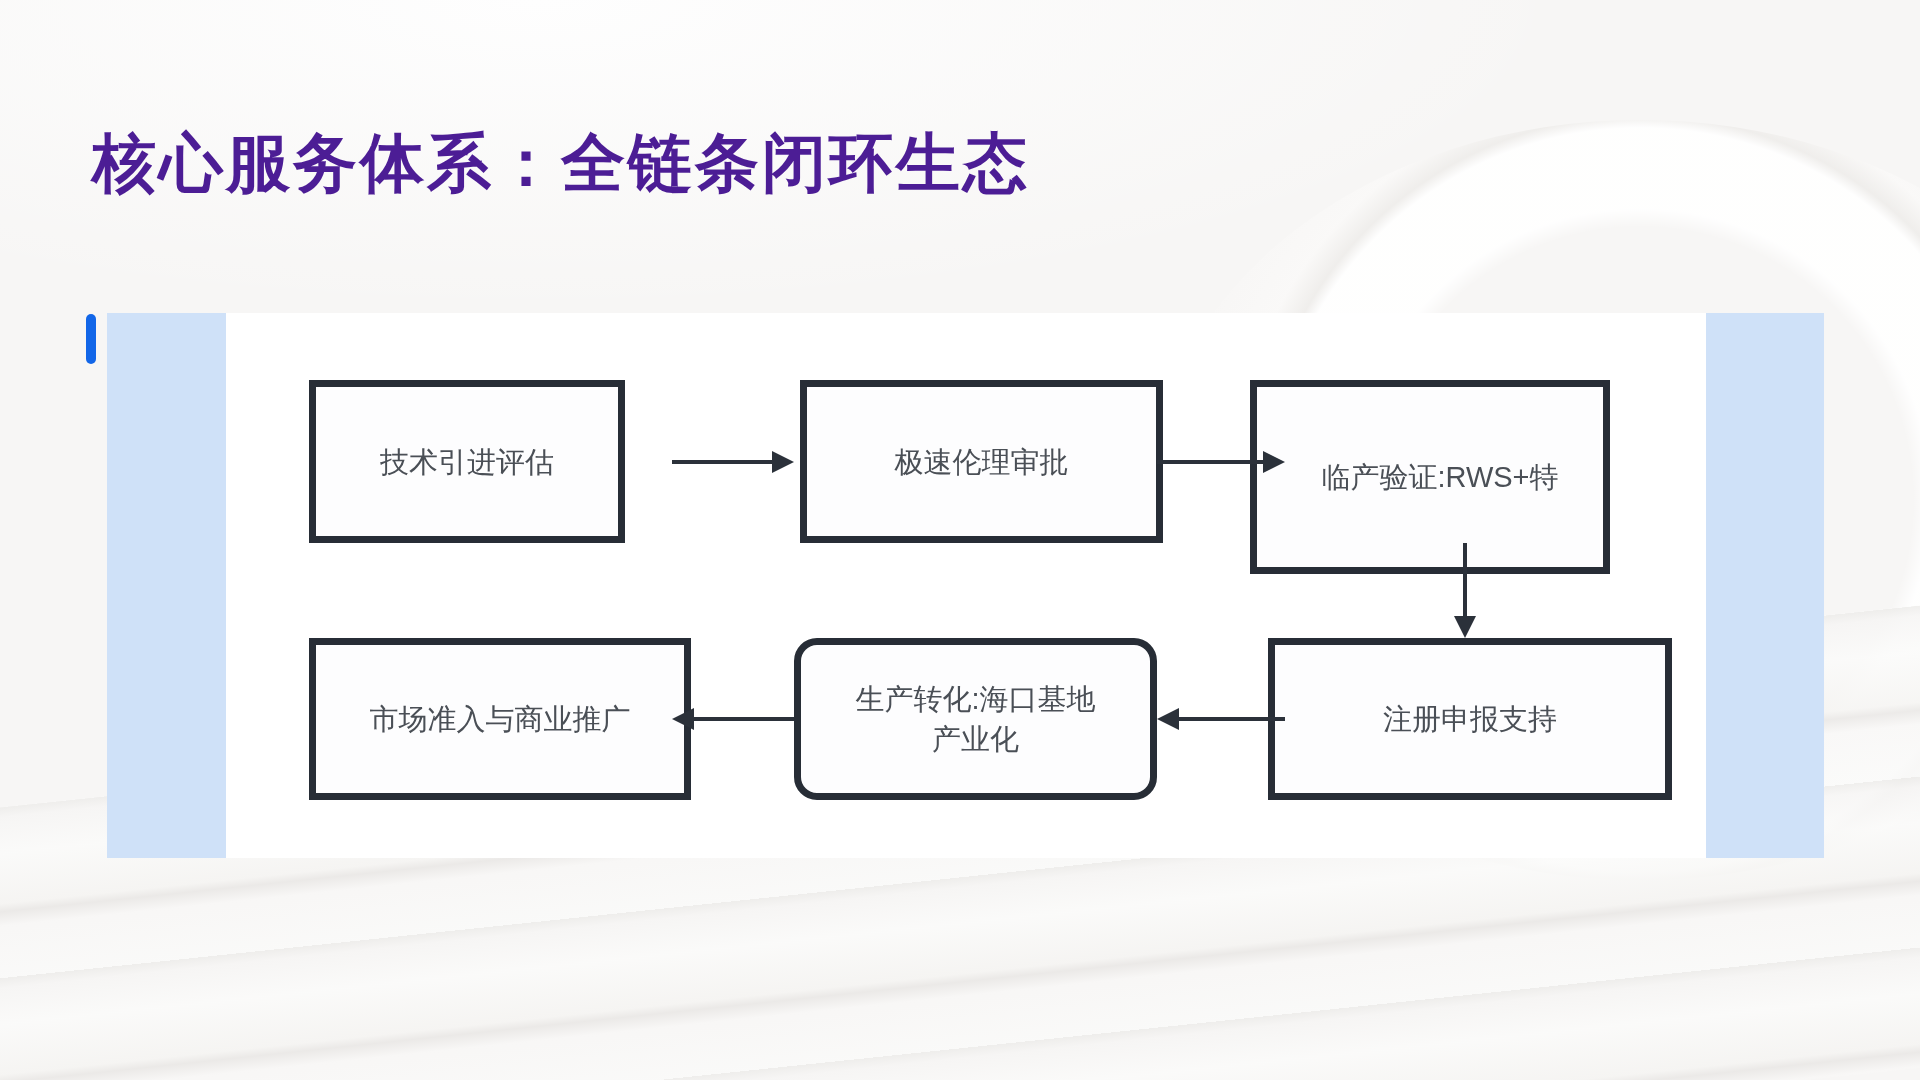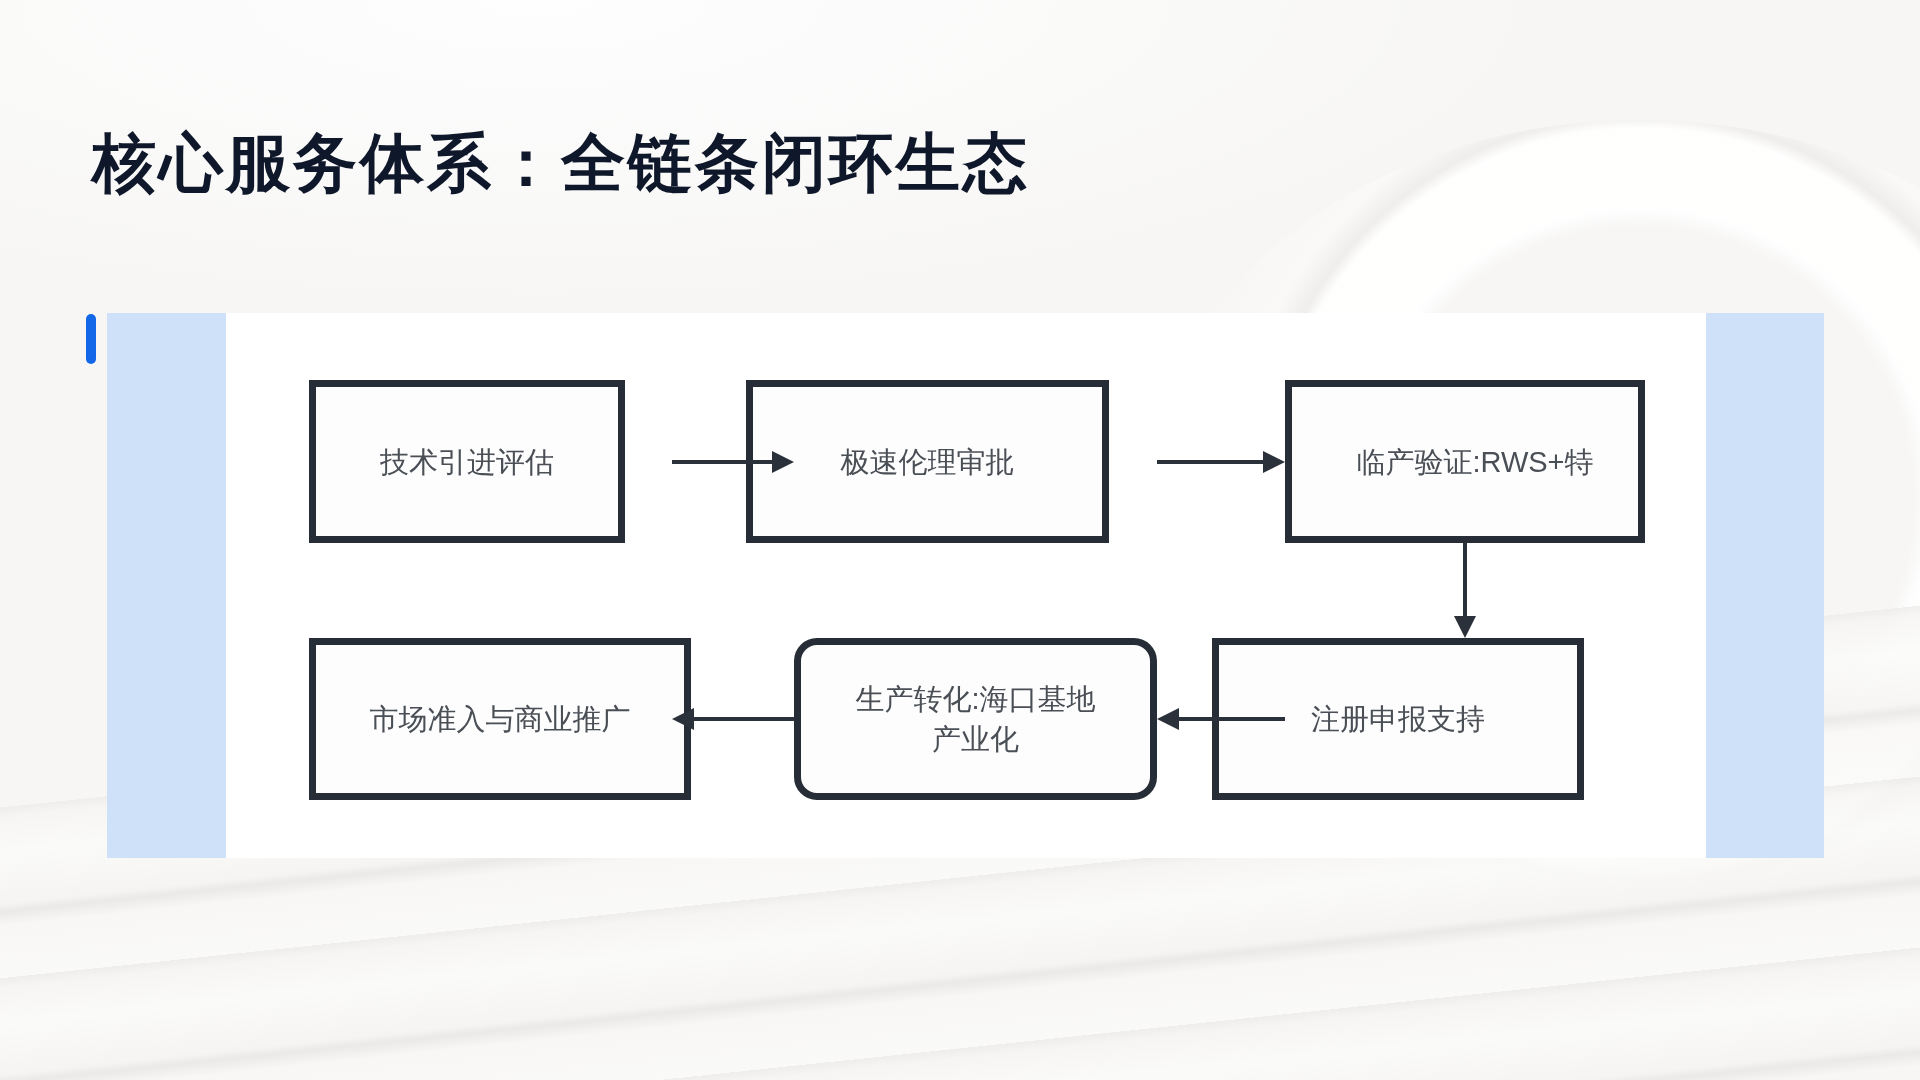--- a/index.html
+++ b/index.html
@@ -31,21 +31,21 @@
     transform:rotate(-6deg);transform-origin:left top;
     background:repeating-linear-gradient(to bottom,
       #edecea 0px, #f6f5f4 10px, #fbfbfa 46px, #f5f4f2 96px,
       #e9e7e5 104px, #f8f7f6 118px, #fafaf9 170px);
     opacity:.85;z-index:0;
   }
 
   
   .slide-title{
     position:absolute;left:92px;top:84px;z-index:3;
-    font-size:64px;line-height:1.15;font-weight:900;color:#0f172a;
+    font-size:64px;line-height:1.15;font-weight:900;color:#4c1d95;
     letter-spacing:3px;
   }
 
   
   .accent-bar{
     position:absolute;left:86px;top:314px;width:10px;height:50px;
     background:#1266e8;border-radius:6px;z-index:3;
   }
 
   
@@ -59,23 +59,23 @@
 
   
   .node{
     position:absolute;z-index:4;box-sizing:border-box;
     background:#fdfdfe;border:7px solid #272d36;
     display:flex;align-items:center;justify-content:center;text-align:center;
   }
   .node-label{color:#4a4f56;font-size:29px;line-height:40px;font-weight:400;}
   .node-label .line{display:block;}
   #node-1{left:309px;top:380px;width:316px;height:163px;}
-  #node-2{left:746px;top:380px;width:363px;height:163px;}
-  #node-3{left:1285px;top:380px;width:360px;height:163px;padding-left:20px;}
-  #node-4{left:1212px;top:638px;width:372px;height:162px;}
+  #node-2{left:800px;top:380px;width:363px;height:163px;}
+  #node-3{left:1250px;top:380px;width:360px;height:194px;padding-left:20px;}
+  #node-4{left:1268px;top:638px;width:404px;height:162px;}
   #node-5{left:794px;top:638px;width:363px;height:162px;border-radius:23px;}
   #node-6{left:290px;top:638px;width:382px;height:162px;margin-left:19px;}
 
   
   .arrow{position:absolute;z-index:4;}
   .shaft{position:absolute;background:#2b313a;}
   .head{position:absolute;width:0;height:0;}
 
   
   #arrow-1{left:672px;top:440px;width:122px;height:44px;}

